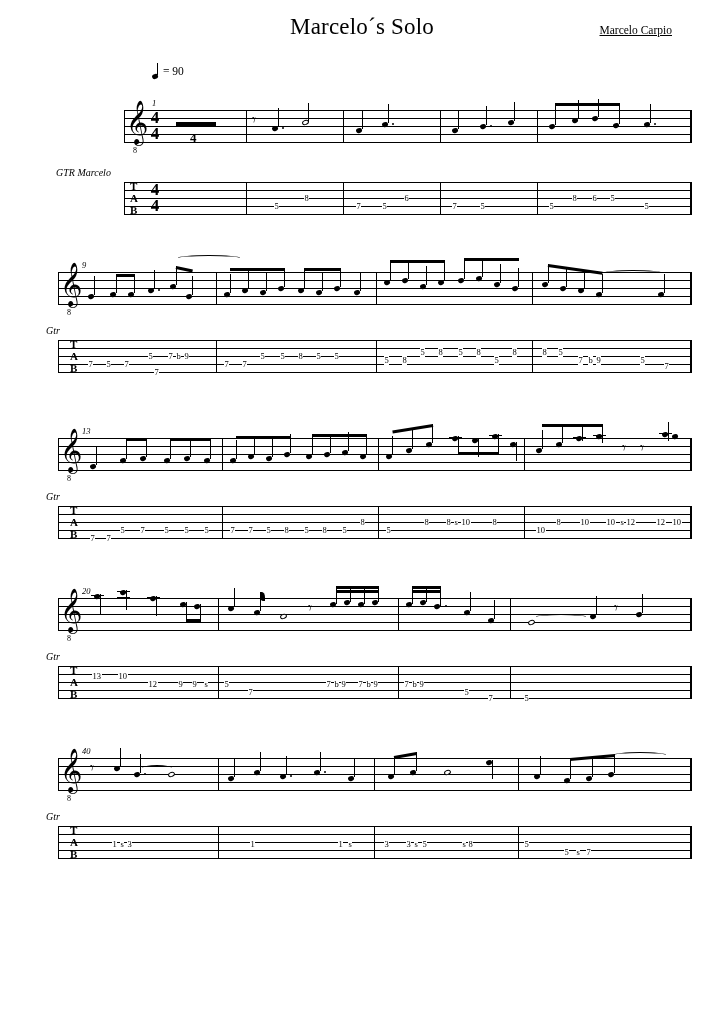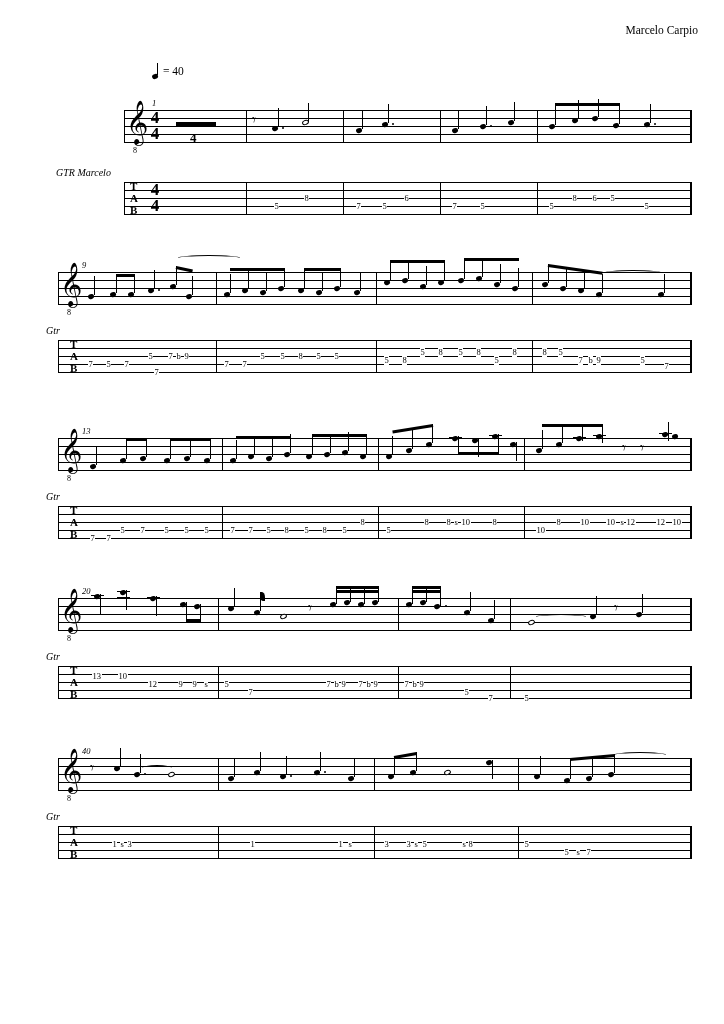--- a/index.html
+++ b/index.html
@@ -26,23 +26,24 @@
     left: 0;
     width: 724px;
     text-align: center;
     font-size: 23px;
     font-family: "Liberation Serif", serif;
     letter-spacing: 0.2px;
   }
   .composer {
     position: absolute;
     top: 24px;
-    right: 26px;
+    right: 52px;
     font-size: 11.5px;
     font-family: "Liberation Serif", serif;
+    text-decoration: underline;
   }
 
   
   .tempo {
     position: absolute;
     left: 152px;
     top: 64px;
     font-size: 11.5px;
     font-family: "Liberation Serif", serif;
     white-space: nowrap;
@@ -212,25 +213,26 @@
     position: absolute;
     height: 1px;
     background: #000;
   }
 </style>
 </head>
 <body>
 
 <div class="sheet">
 
+  <div class="title">Marcelo´s Solo</div>
   <div class="composer">Marcelo Carpio</div>
 
   <div class="tempo">
     <span class="qnote"></span>
-    <span>= 40</span>
+    <span>= 90</span>
   </div>
 
   <div class="system" style="left:124px; top:110px; width:568px; height:120px;">
     <div class="staff-label" style="left:-68px; top:57px;">GTR Marcelo</div>
 
     <div class="staff" style="width:568px; height:34px;">
       <div class="line" style="top:0px;  width:568px;"></div>
       <div class="line" style="top:8px;  width:568px;"></div>
       <div class="line" style="top:16px; width:568px;"></div>
       <div class="line" style="top:24px; width:568px;"></div>

